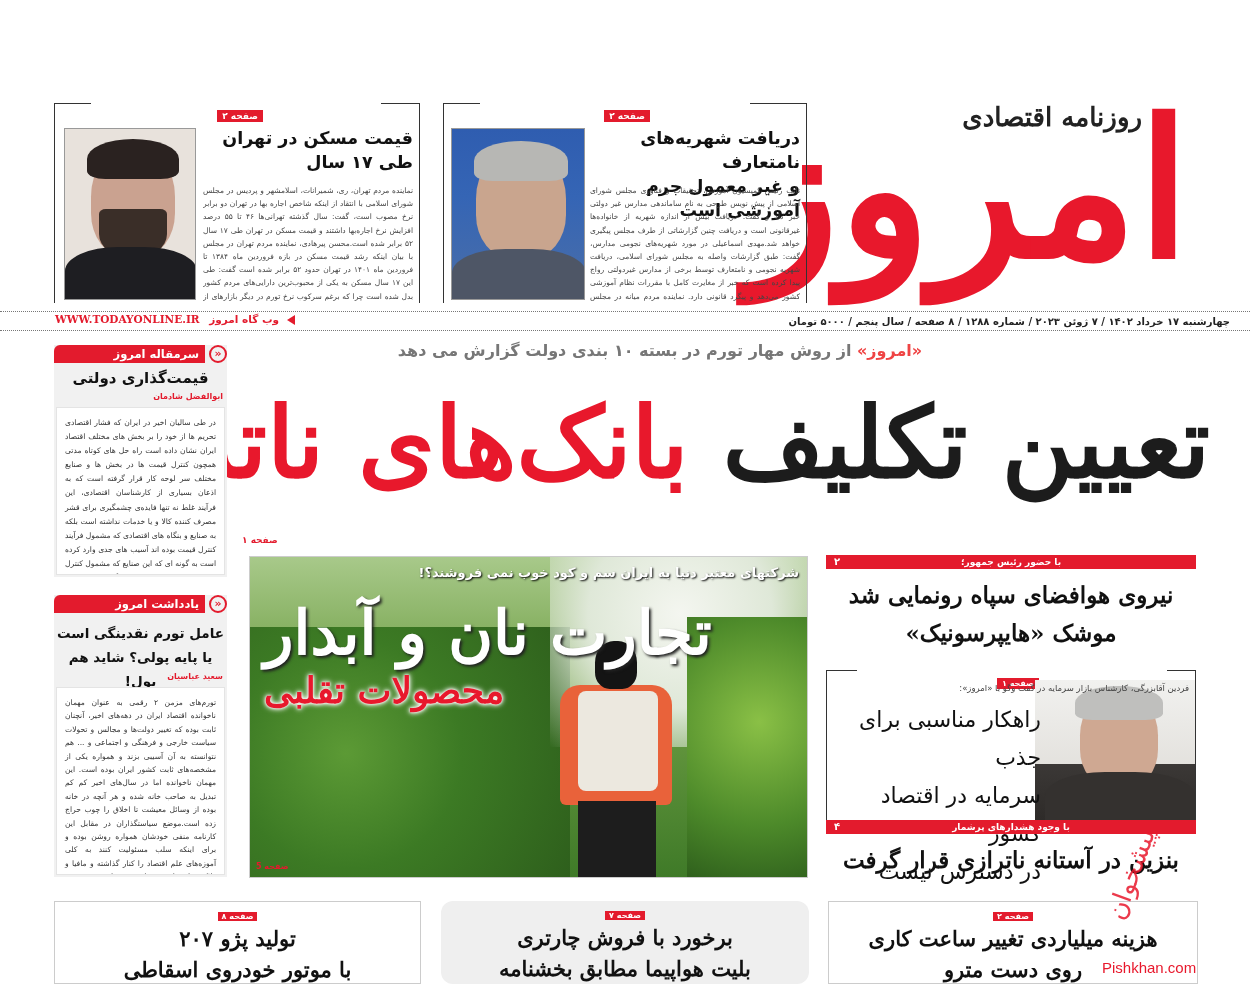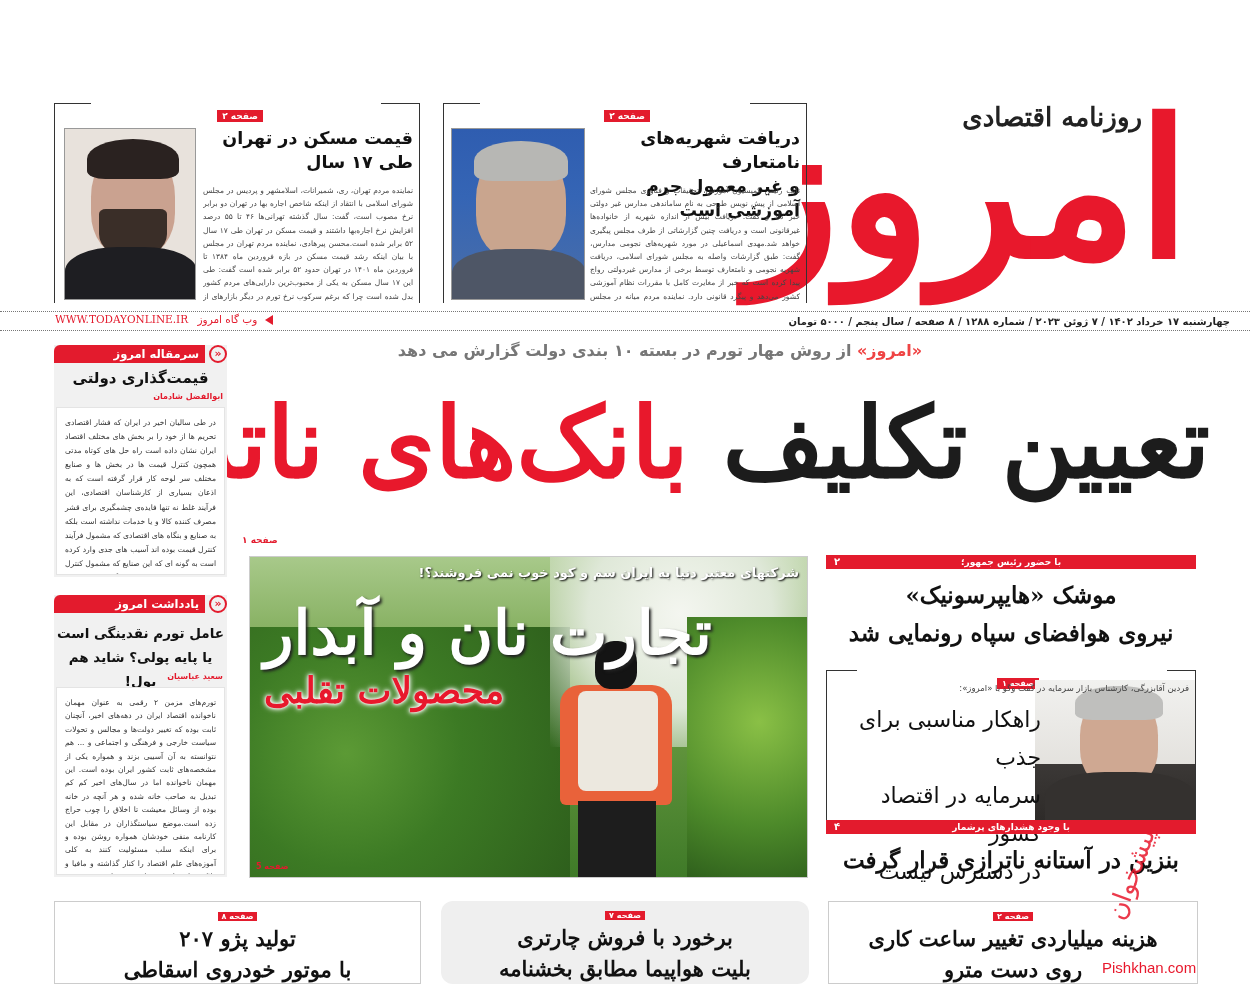--- a/index.html
+++ b/index.html
@@ -5,21 +5,21 @@
   * { box-sizing: border-box; margin: 0; padding: 0; }
   html, body { width: 1250px; height: 999px; background: #ffffff; overflow: hidden; }
   body { position: relative; font-family: "DejaVu Sans", sans-serif; color: #1a1a1a; direction: rtl; }
   .abs { position: absolute; }
 
   
   .logo { right: 60px; top: 80px; width: 300px; height: 230px; font-family: "DejaVu Serif", serif; font-weight: bold; font-size: 190px; line-height: 220px; color: #e8182c; text-align: right; letter-spacing: -8px; }
   .tagline { right: 108px; top: 102px; font-family: "DejaVu Serif", serif; font-size: 26px; font-weight: bold; color: #222; }
   .dateline { right: 20px; top: 316px; font-size: 10px; font-weight: bold; color: #222; }
   .dotted { left: 0; width: 1250px; border-top: 1px dotted #777; }
-  .website { left: 55px; top: 313px; font-size: 10.5px; font-weight: normal; color: #e31b2d; direction: ltr; white-space: nowrap; font-family: "DejaVu Serif", serif; }
+  .website { left: 55px; top: 313px; font-size: 10.5px; font-weight: bold; color: #e31b2d; direction: ltr; white-space: nowrap; font-family: "DejaVu Serif", serif; }
   .website .lbl { color: #e31b2d; margin-left: 6px; font-family: "DejaVu Sans", sans-serif; }
   .website .arrow { display: inline-block; width: 0; height: 0; border-top: 5px solid transparent; border-bottom: 5px solid transparent; border-right: 8px solid #e31b2d; margin-left: 4px; vertical-align: middle; }
 
   
   .topbox { top: 103px; height: 200px; border-top: 1.5px solid #333; border-left: 1.5px solid #333; border-right: 1.5px solid #333; }
   .topbox .maskline { position: absolute; top: -3px; height: 6px; background: #fff; }
   .page-tag { display: inline-block; background: #e31b2d; color: #fff; font-size: 9px; font-weight: bold; padding: 1px 5px; }
   .photo { position: absolute; border: 1px solid #999; overflow: hidden; }
   .top-title { position: absolute; font-size: 17.5px; font-weight: bold; line-height: 24px; color: #111; text-align: right; }
   .body-text { position: absolute; font-size: 7.5px; line-height: 13.2px; color: #444; text-align: justify; }
@@ -168,22 +168,22 @@
   <div class="t1">تجارت نان و آبدار</div>
   <div class="t2">محصولات تقلبی</div>
   <div class="pgnote">صفحه 5</div>
 </div>
 
 <div class="abs right-bar" style="left:826px; top:555px; width:370px;">
   <span>با حضور رئیس جمهور؛</span>
   <span class="num">۲</span>
 </div>
 <div class="right-title" style="left:822px; top:576px; width:378px; font-size:23px; line-height:38px;">
+  <div>نیروی هوافضای سپاه رونمایی شد</div>
   <div>موشک «هایپرسونیک»</div>
-  <div>نیروی هوافضای سپاه رونمایی شد</div>
 </div>
 
 <div class="abs" style="left:826px; top:670px; width:370px; height:150px; border-top:1.5px solid #333; border-left:1.5px solid #333; border-right:1.5px solid #333;">
   <div style="position:absolute; left:30px; top:-3px; width:310px; height:6px; background:#fff;"></div>
   <div style="position:absolute; left:170px; top:0;"><span class="page-tag" style="font-size:8px;">صفحه ۱</span></div>
   <div style="position:absolute; right:0; bottom:0; width:160px; height:140px; background: linear-gradient(180deg,#f1f1ef 0%,#e4e2de 60%,#3b3836 60%,#2e2b29 100%); overflow:hidden;">
     <div style="position:absolute; left:45px; top:12px; width:78px; height:96px; background:#cfa892; border-radius:45% 45% 40% 40%;"></div>
     <div style="position:absolute; left:40px; top:6px; width:88px; height:34px; background:#bfbfbd; border-radius:50% 50% 20% 20%;"></div>
     <div style="position:absolute; left:10px; top:92px; width:150px; height:60px; background:#34312f; border-radius:40% 40% 0 0;"></div>
   </div>

